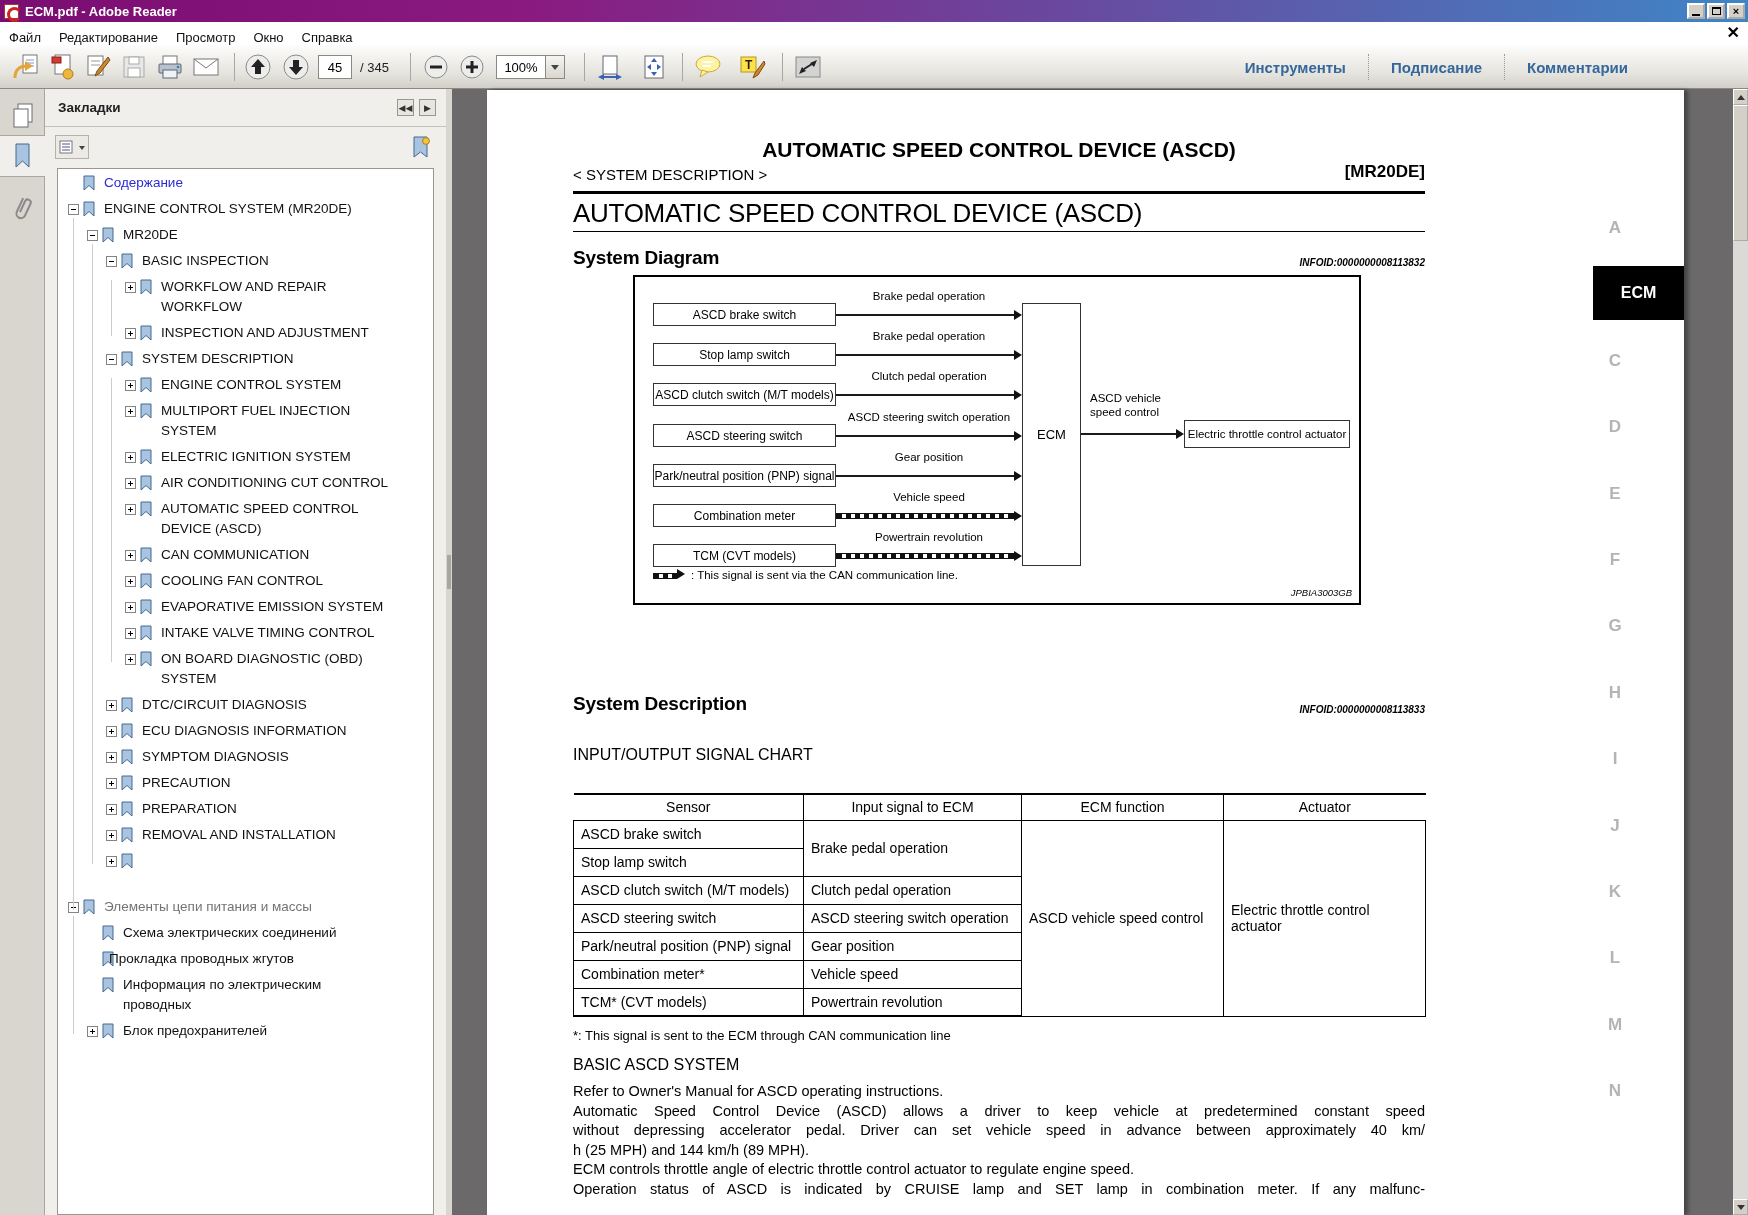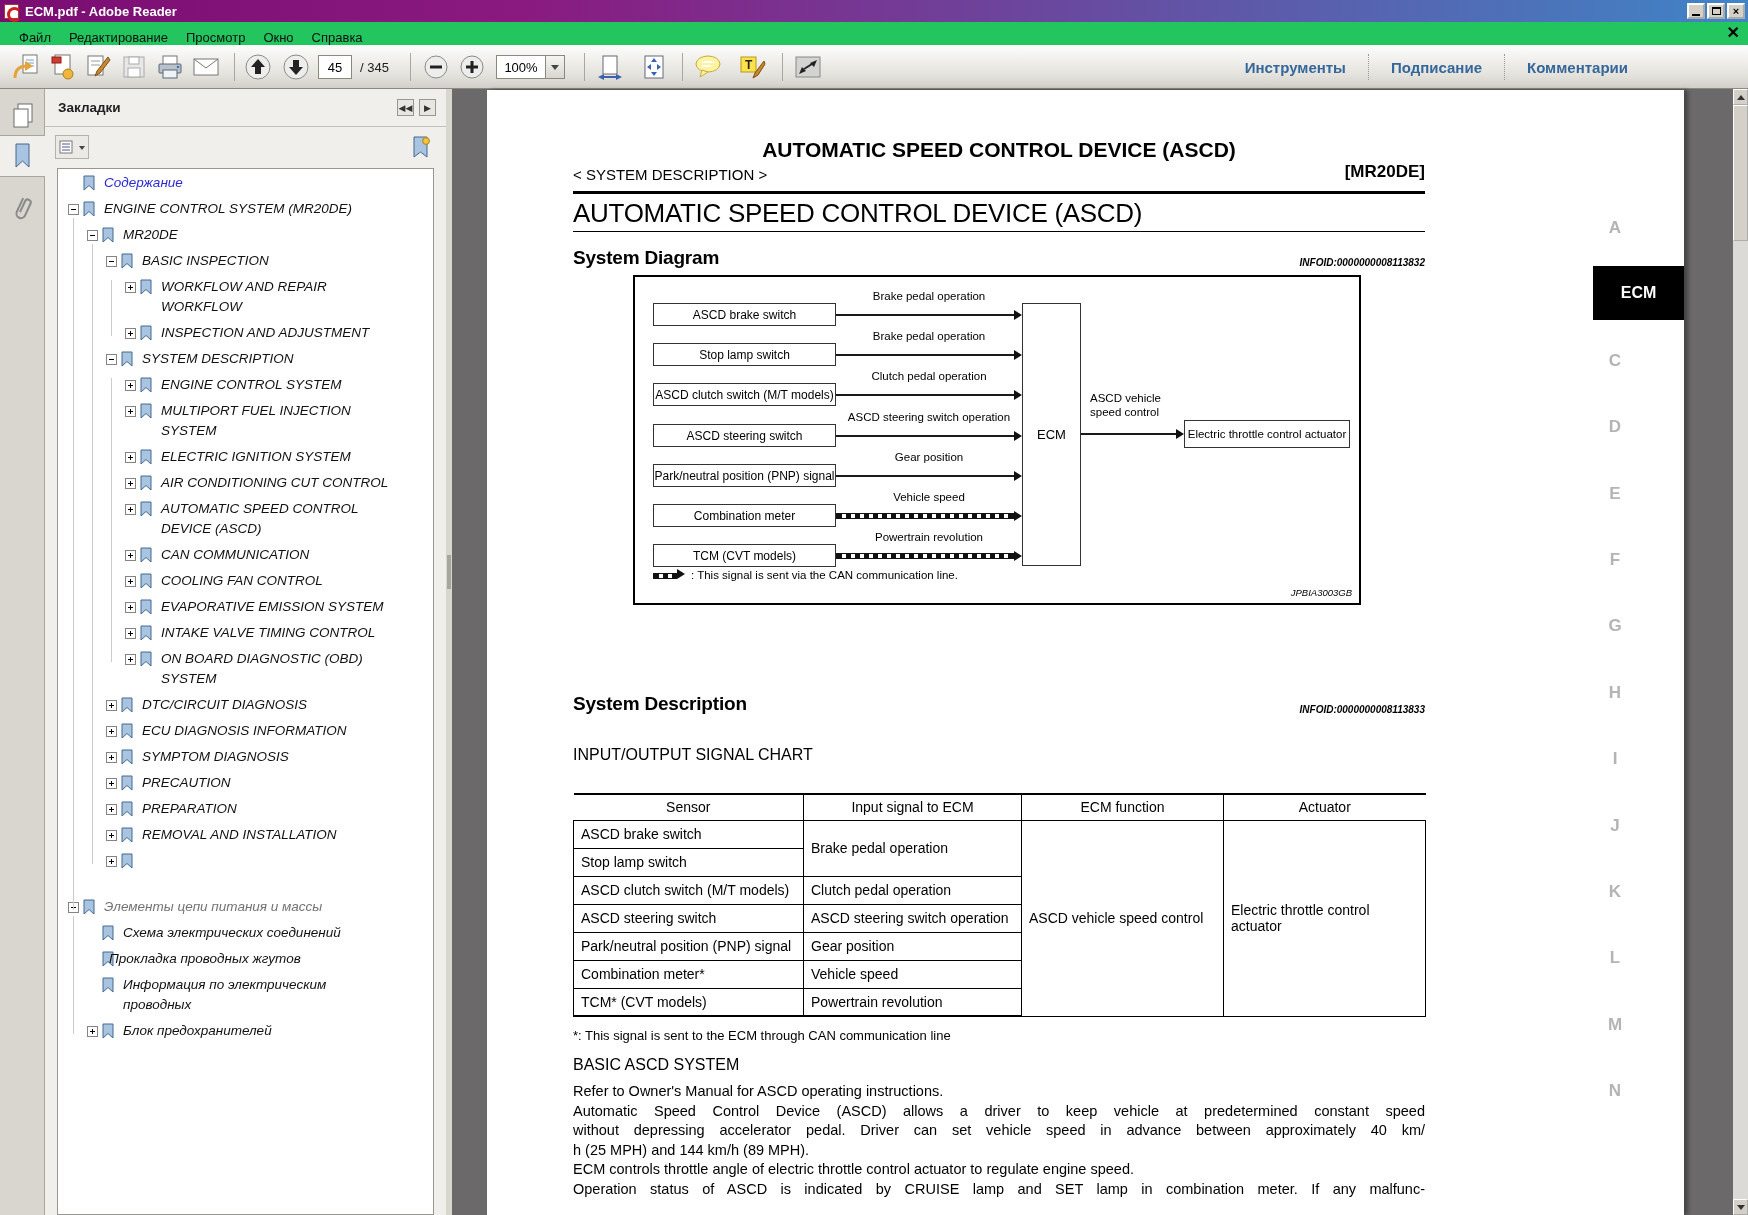--- a/index.html
+++ b/index.html
@@ -17,22 +17,22 @@
   .pdficon::after{content:"";position:absolute;left:2px;top:2px;width:9px;height:9px;
     border:3px solid #c22;border-radius:50%;border-right-color:transparent;}
   .winbtn{width:18px;height:16px;background:#d4d0c8;border:2px outset #fff;
     font-size:11px;font-weight:bold;color:#000;display:flex;align-items:center;justify-content:center;
     margin-left:2px;line-height:1;}
   .winbtns{position:absolute;right:3px;top:3px;display:flex;}
   .minglyph{width:8px;height:2px;background:#000;margin-top:8px;}
   .maxglyph{width:9px;height:8px;border:1px solid #000;border-top:2px solid #000;}
 
   
-  .menubar{left:0;top:22px;width:1748px;height:32px;background:#22c55e;border-bottom:1px solid #c9c6bf;
-    display:flex;align-items:center;font-size:13px;color:#111;padding-left:10px;}
+  .menubar{left:0;top:22px;width:1748px;height:32px;background:#ffffff;border-bottom:1px solid #c9c6bf;
+    display:flex;align-items:center;font-size:13px;color:#111;}
   .menu-item{padding:2px 9px;}
   .menu-close{position:absolute;right:8px;top:1px;font-size:16px;font-weight:bold;color:#000;}
 
   
   .toolbar{left:0;top:45px;width:1748px;height:44px;
     background:linear-gradient(#fdfdfc,#e4e2dc 70%,#d2cfc9);border-bottom:1px solid #8c8981;}
   .tbtn{position:absolute;top:7px;width:32px;height:30px;display:flex;align-items:center;justify-content:center;}
   .tsep{position:absolute;top:8px;width:1px;height:28px;background:#aaa79f;}
   .pagebox,.zoombox{position:absolute;top:10px;height:24px;background:#fff;border:1px solid #8b8880;
     font-size:13px;display:flex;align-items:center;justify-content:center;color:#000;}
@@ -50,21 +50,21 @@
   .stripbtn.active{background:#f1efec;border-top:1px solid #a9a69e;border-bottom:1px solid #a9a69e;}
 
   .panel{left:45px;top:89px;width:401px;height:1126px;background:#f1efec;}
   .panel-header{position:absolute;left:0;top:0;width:401px;height:38px;border-bottom:1px solid #c4c1ba;}
   .panel-title{position:absolute;left:13px;top:11px;font-size:13.5px;font-weight:bold;color:#222;}
   .ph-btn{position:absolute;top:10px;width:17px;height:17px;background:#e8e6e1;border:1px solid #9a978f;
     font-size:9px;display:flex;align-items:center;justify-content:center;color:#333;}
   .opt-row{position:absolute;left:0;top:38px;width:401px;height:40px;}
   .treebox{position:absolute;left:12px;top:79px;width:377px;height:1047px;background:#fff;
     border:1px solid #9a978f;overflow:hidden;}
-  .tree-row{position:absolute;display:flex;align-items:flex-start;font-style:italic;}
+  .tree-row{position:absolute;display:flex;align-items:flex-start;}
   .exp{position:absolute;width:11px;height:11px;background:#fff;border:1px solid #848484;}
   .exp::before{content:"";position:absolute;left:2px;top:4px;width:5px;height:1px;background:#000;}
   .exp.plus::after{content:"";position:absolute;left:4px;top:2px;width:1px;height:5px;background:#000;}
   .tree-label{position:absolute;font-size:13.5px;color:#111;line-height:20px;white-space:nowrap;}
   .tree-label.blue{color:#2a2ad4;}
   .tree-label.green{color:#737373;}
   .trunk{position:absolute;width:1px;background:#cccccc;}
 
   .splitter{left:446px;top:89px;width:6px;height:1126px;background:#d9d6cf;}
   .split-handle{position:absolute;left:1px;top:466px;width:4px;height:34px;background:#a9a69e;}

